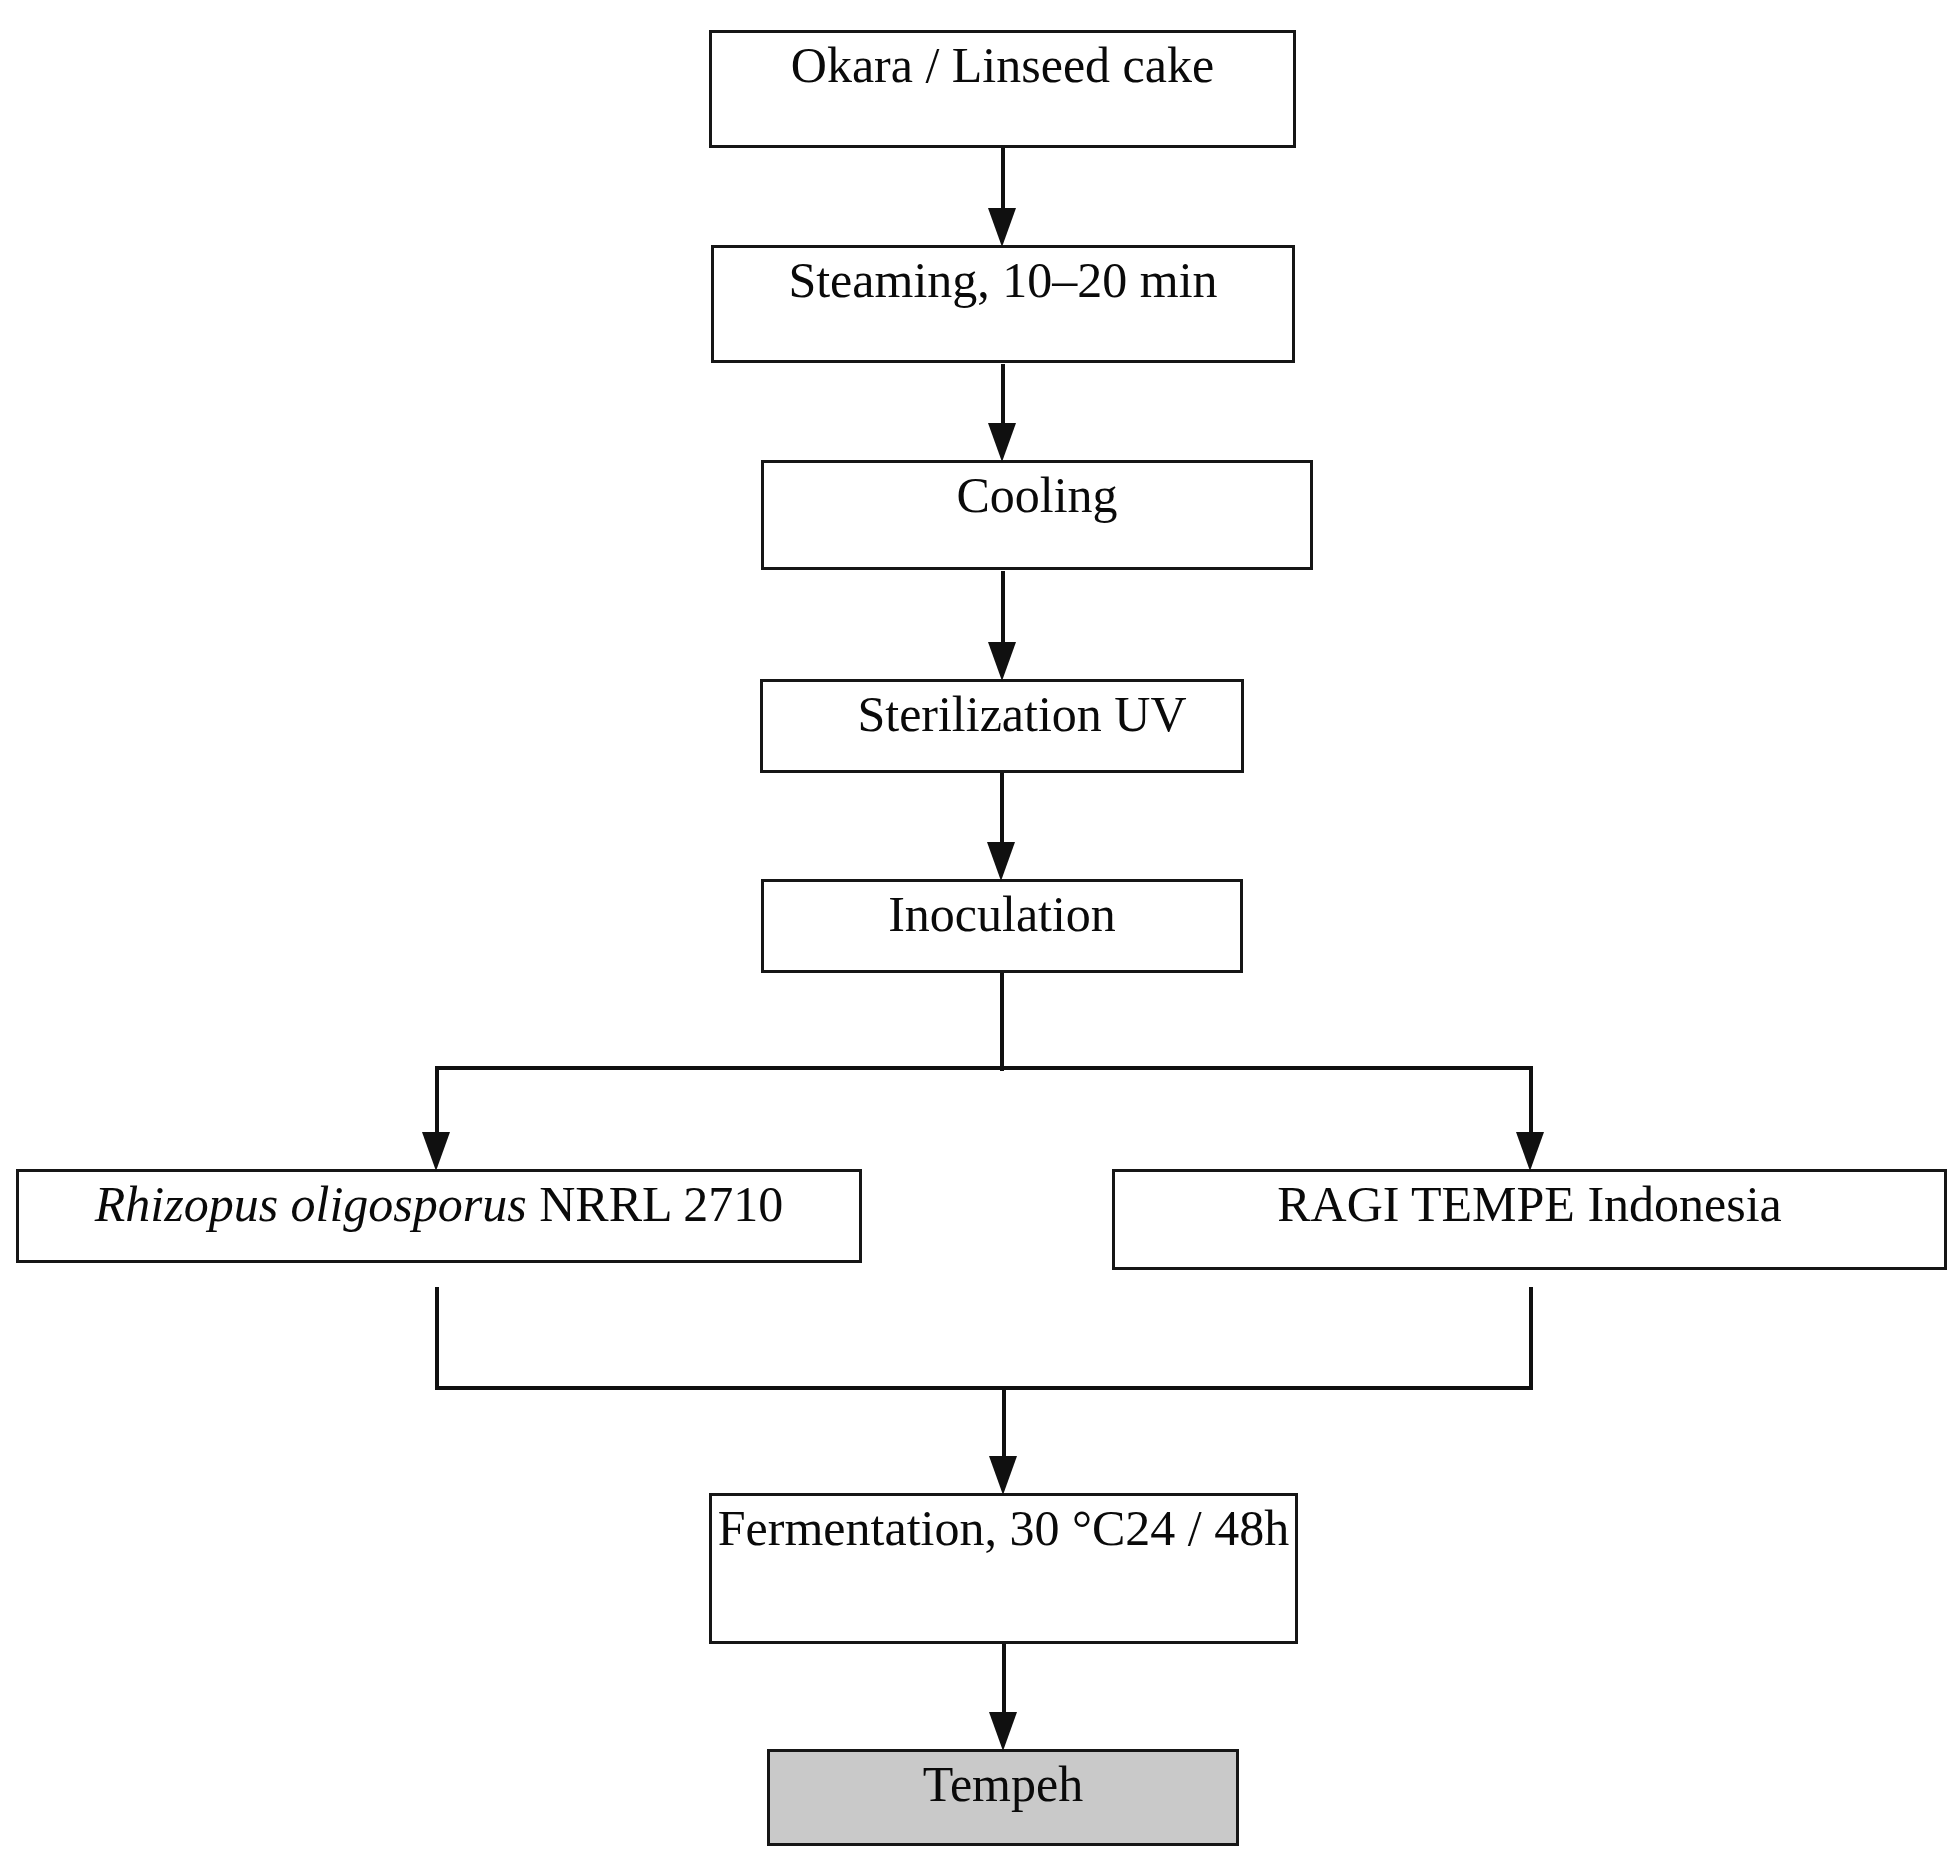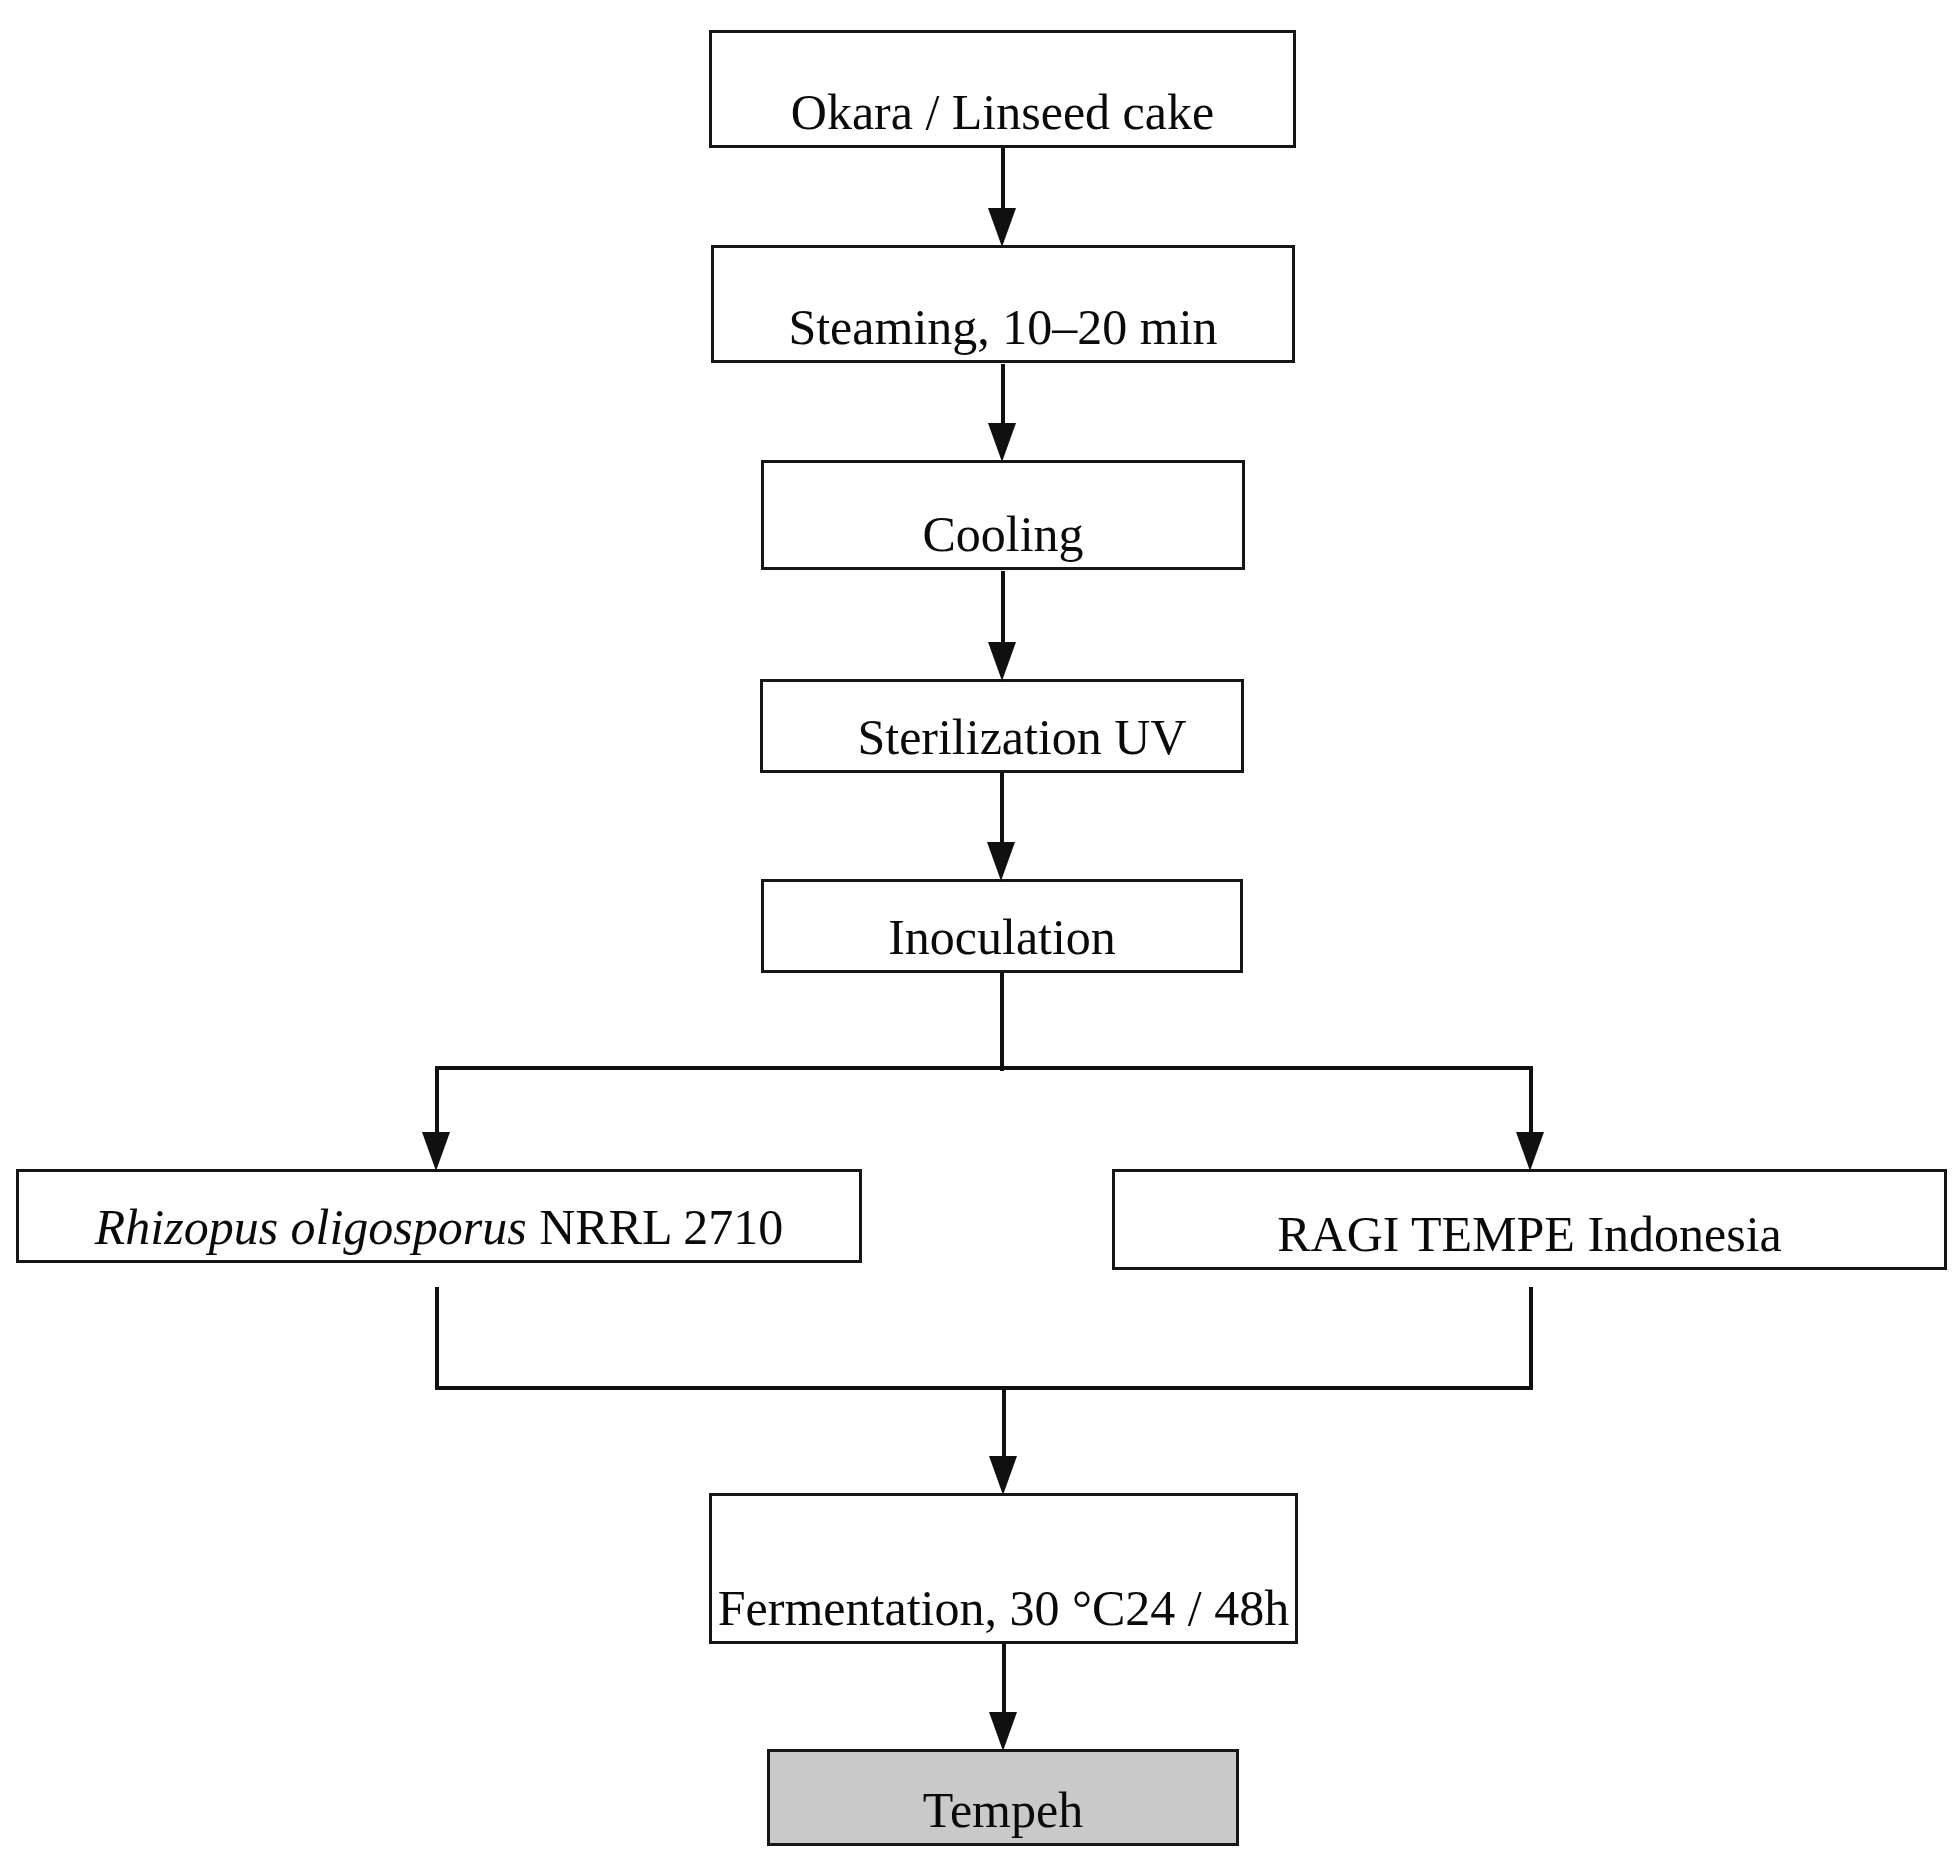--- a/index.html
+++ b/index.html
@@ -17,21 +17,21 @@
     background: #ffffff;
     font-family: "Liberation Serif", "DejaVu Serif", serif;
     color: #0a0a0a;
   }
   .box {
     position: absolute;
     box-sizing: border-box;
     border: 3.2px solid #161616;
     background: #ffffff;
     display: flex;
-    align-items: flex-end;
+    align-items: flex-start;
     justify-content: center;
     text-align: center;
     font-size: 50px;
     line-height: 1.3;
     white-space: nowrap;
   }
   .box--gray {
     background: #c9c9c9;
   }
   .box .stack {
@@ -65,21 +65,21 @@
 <div class="canvas">
 
   <div class="box" style="left:709px; top:30px; width:587px; height:118px;">
     <span>Okara / Linseed cake</span>
   </div>
 
   <div class="box" style="left:711px; top:245px; width:584px; height:118px;">
     <span>Steaming, 10–20 min</span>
   </div>
 
-  <div class="box" style="left:761px; top:460px; width:484px; height:110px;">
+  <div class="box" style="left:761px; top:460px; width:552px; height:110px;">
     <span>Cooling</span>
   </div>
 
   <div class="box" style="left:760px; top:679px; width:484px; height:94px;padding-left:40px;">
     <span>Sterilization UV</span>
   </div>
 
   <div class="box" style="left:761px; top:879px; width:482px; height:94px;">
     <span>Inoculation</span>
   </div>

